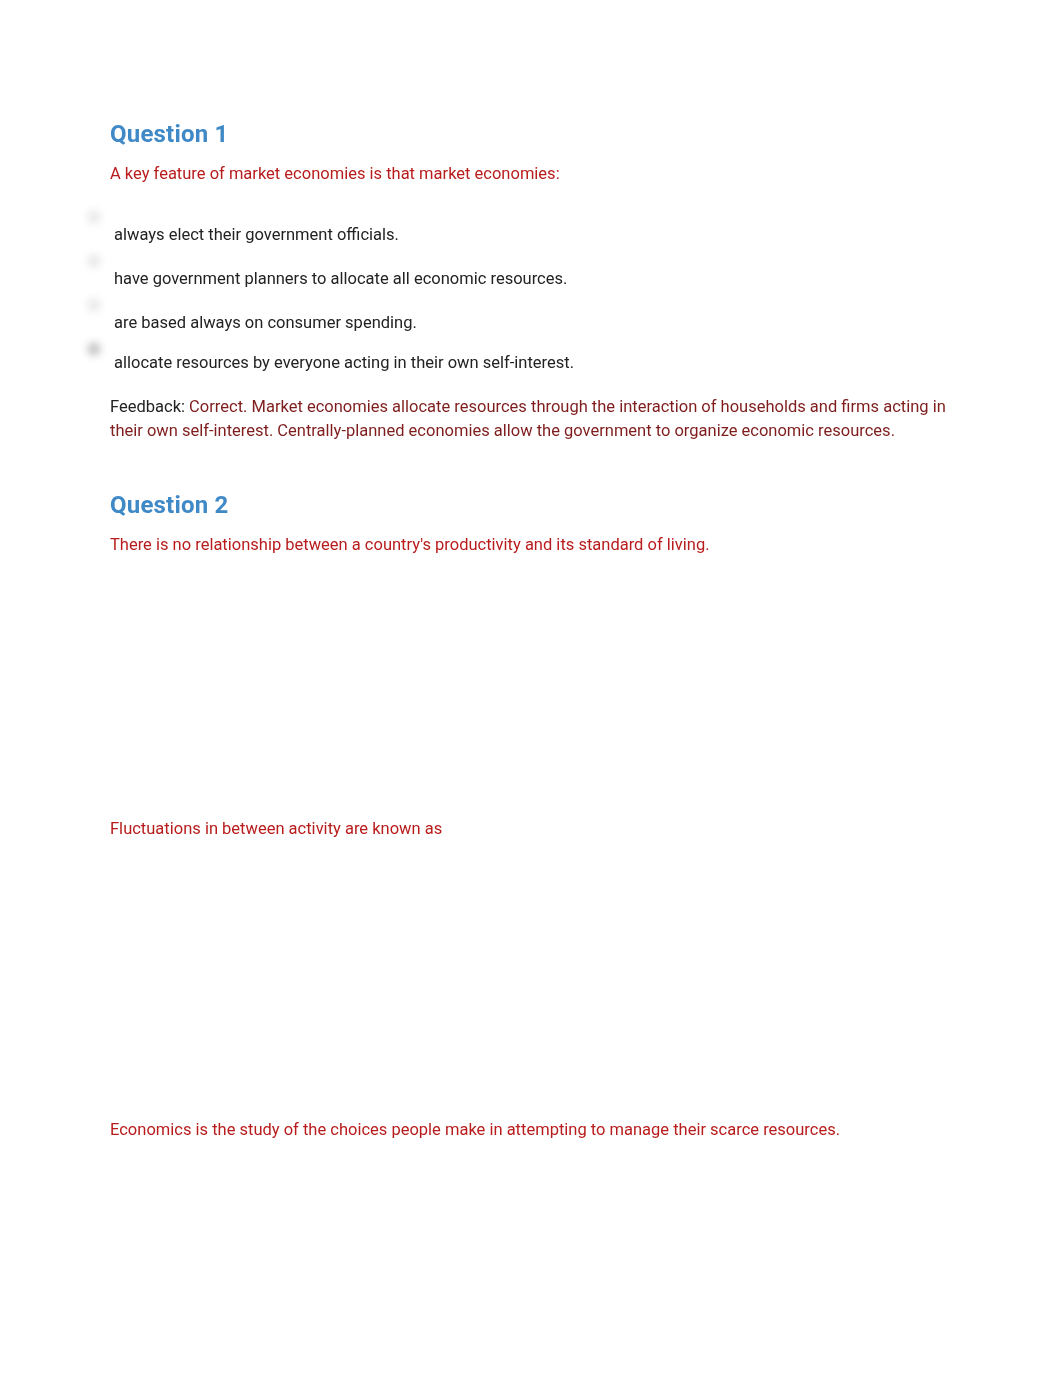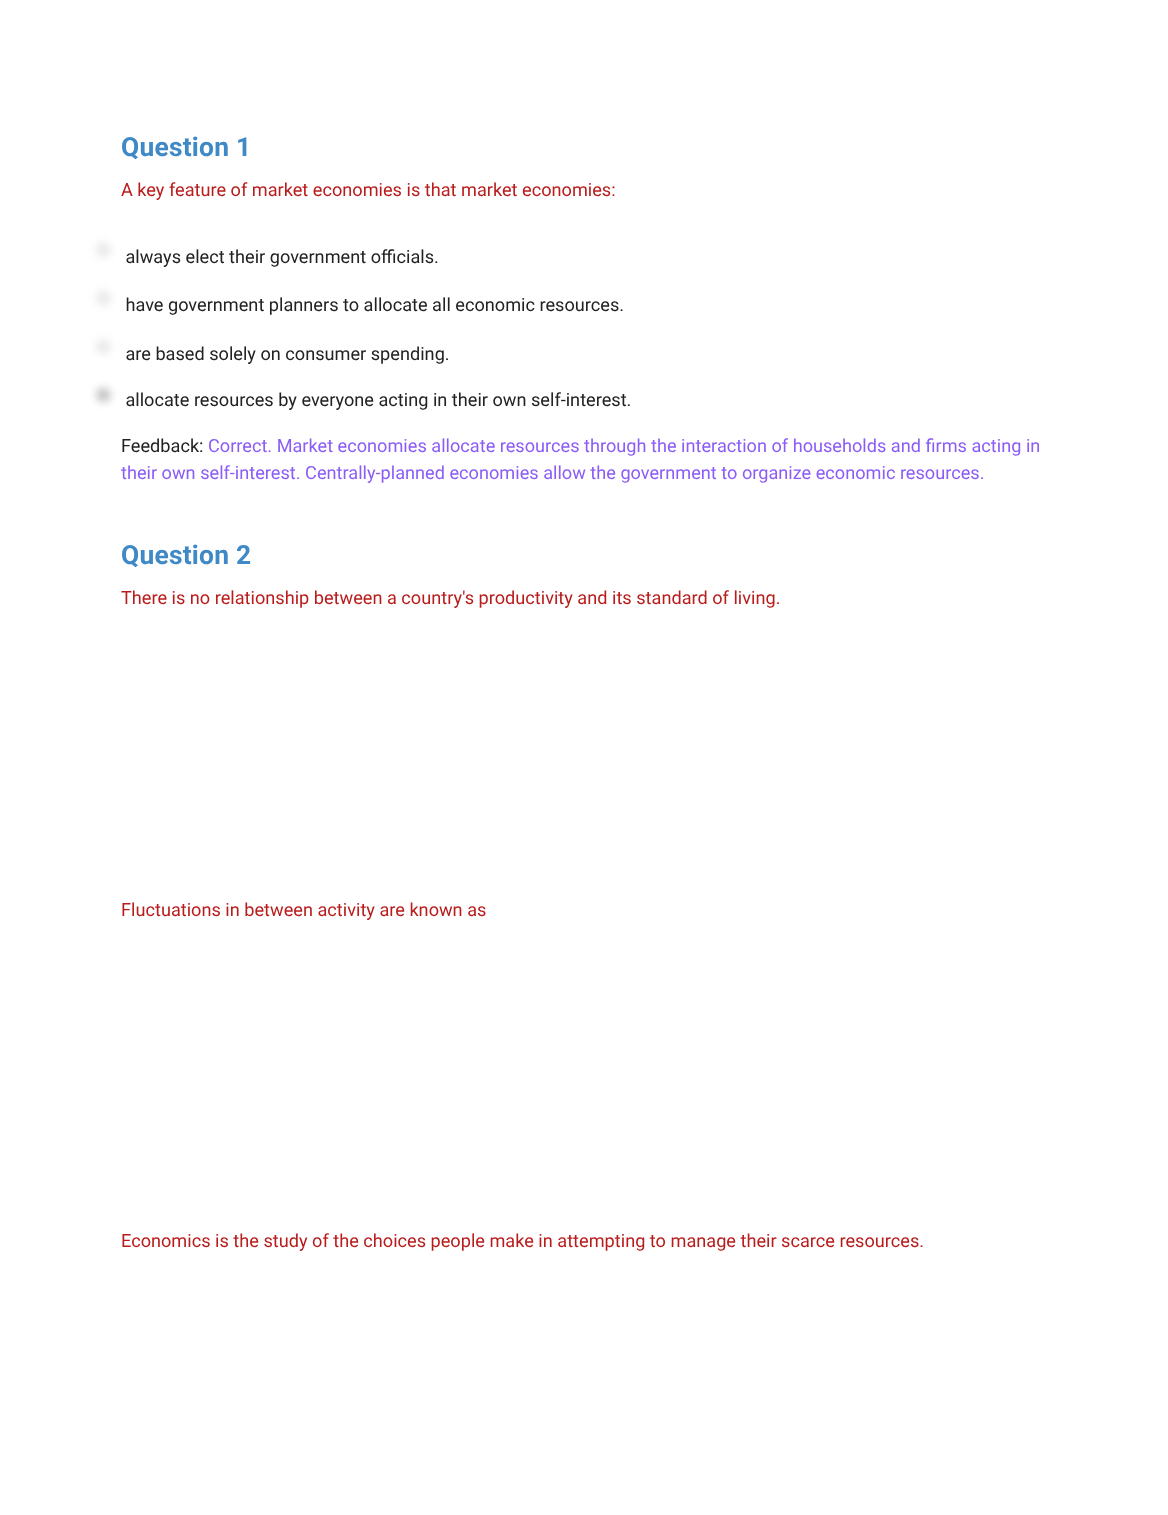--- a/index.html
+++ b/index.html
@@ -30,21 +30,21 @@
       margin-bottom: 20px;
       line-height: 1.5;
     }
     .options {
       display: flex;
       flex-direction: column;
       gap: 0;
     }
     .option-row {
       display: flex;
-      align-items: center;
+      align-items: flex-start;
       margin-bottom: 4px;
       min-height: 40px;
     }
     .radio-blur {
       position: relative;
       width: 20px;
       height: 20px;
       margin-right: 10px;
       margin-left: -26px;
       flex-shrink: 0;
@@ -63,21 +63,21 @@
     }
     .feedback {
       font-size: 16.5px;
       margin-top: 12px;
       line-height: 1.45;
     }
     .feedback-label {
       color: #222;
     }
     .feedback-text {
-      color: #8b5cf6;
+      color: #7f1d1d;
     }
     .spacer-large {
       height: 212px;
     }
     .spacer-large-2 {
       height: 228px;
     }
     .spacer-end {
       height: 140px;
     }
@@ -92,21 +92,21 @@
     <div class="option-row">
       <div class="radio-blur"></div>
       <span class="option-text">always elect their government officials.</span>
     </div>
     <div class="option-row">
       <div class="radio-blur"></div>
       <span class="option-text">have government planners to allocate all economic resources.</span>
     </div>
     <div class="option-row">
       <div class="radio-blur"></div>
-      <span class="option-text">are based solely on consumer spending.</span>
+      <span class="option-text">are based always on consumer spending.</span>
     </div>
     <div class="option-row">
       <div class="radio-blur selected"></div>
       <span class="option-text" style="padding-top:12px;">allocate resources by everyone acting in their own self-interest.</span>
     </div>
   </div>
   <p class="feedback">
     <span class="feedback-label">Feedback: </span><span class="feedback-text">Correct. Market economies allocate resources through the interaction of households and firms acting in their own self-interest. Centrally-planned economies allow the government to organize economic resources.</span>
   </p>
 </div>

